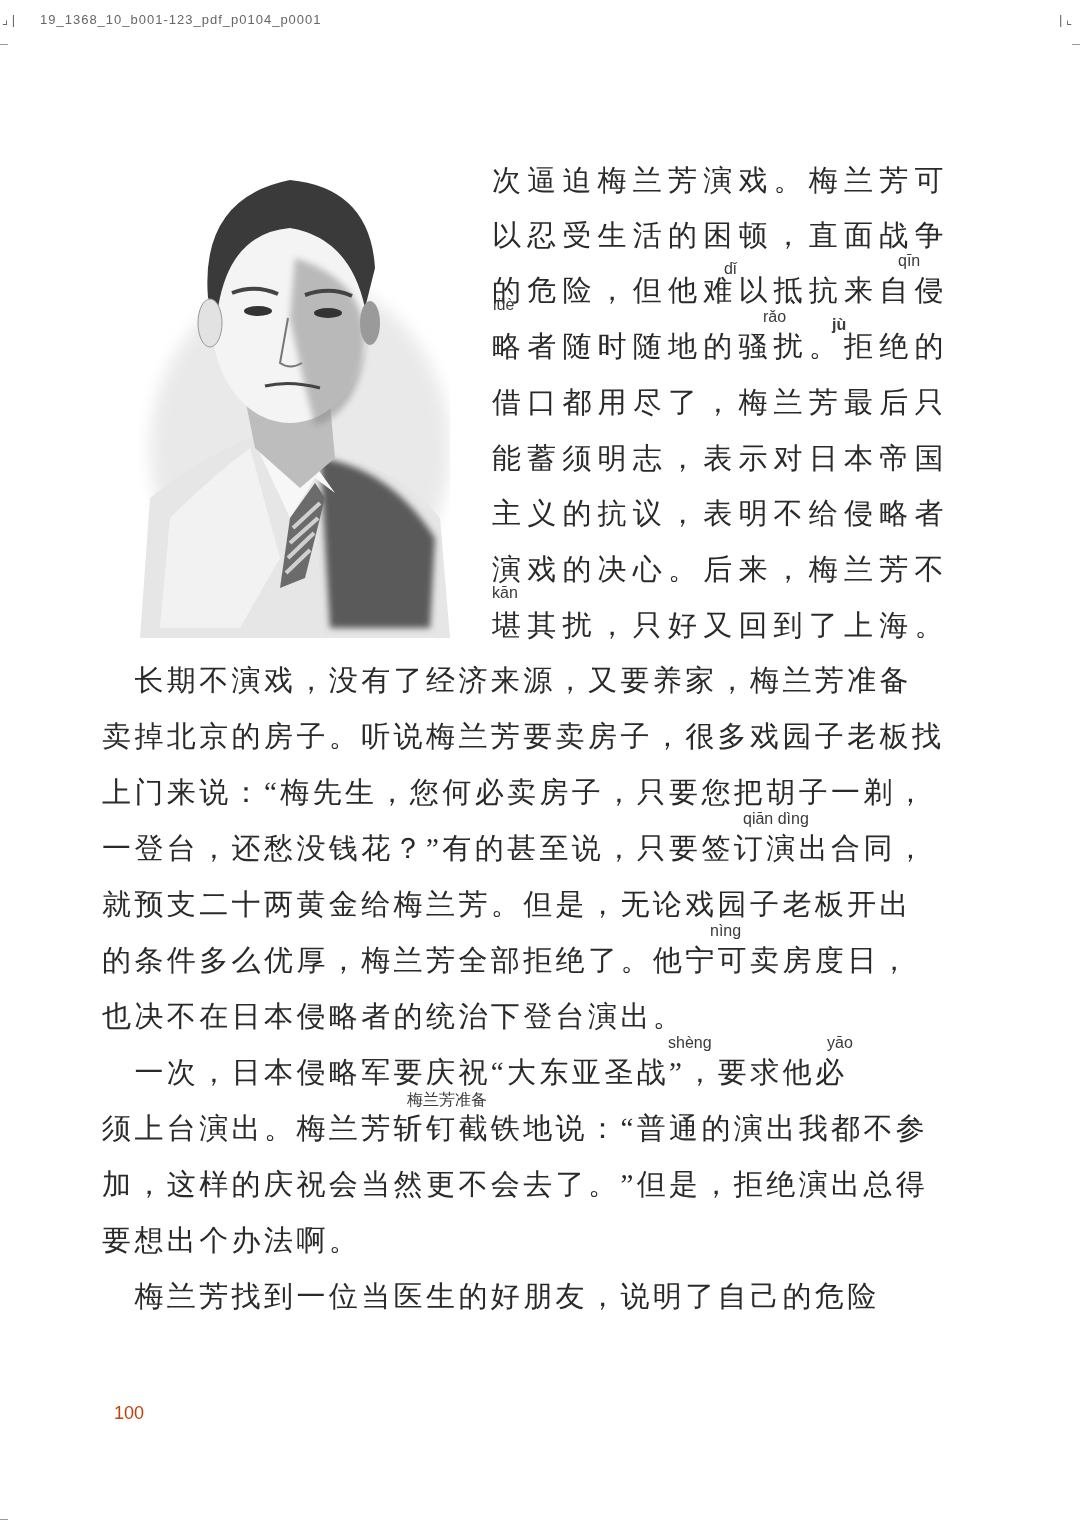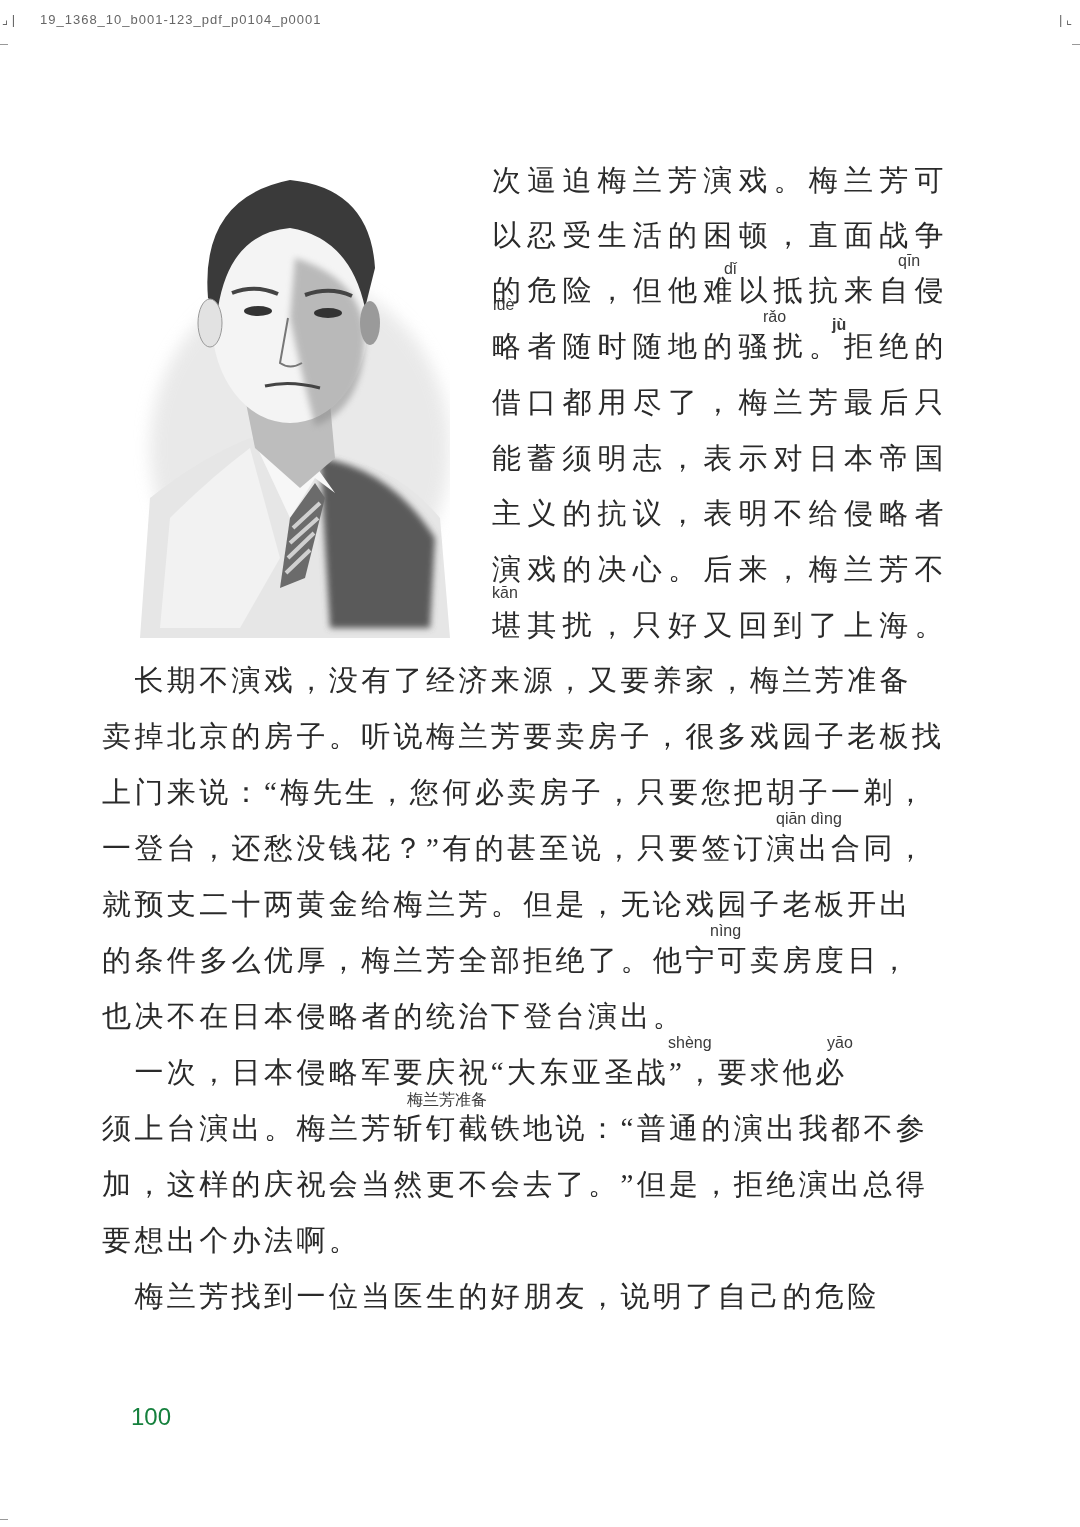--- a/index.html
+++ b/index.html
@@ -10,22 +10,22 @@
   .header .mark-l { position:absolute; left:2px; top:4px; }
   .header .fname { position:absolute; left:40px; top:4px; letter-spacing:1px; }
   .header .mark-r { position:absolute; right:8px; top:4px; }
   .crop { position:absolute; background:#999; }
   .portrait { position:absolute; left:130px; top:158px; width:320px; height:480px; }
   .line { position:absolute; font-size:29px; line-height:40px; white-space:nowrap; letter-spacing:0;font-family:Liberation Serif, serif; }
   .side .line { left:492px; width:440px; letter-spacing:6.2px; }
   .full .line { left:102px; width:812px; letter-spacing:3.4px; }
   .py { position:absolute; font-family:"Liberation Sans","DejaVu Sans",sans-serif;
         font-size:16px; color:#3a3a3a; white-space:nowrap; }
-  .pageno { position:absolute; left:131px; top:1403px; font-size:24px;
-            font-family:"Liberation Sans","DejaVu Sans",sans-serif; color:#15803d; }
+  .pageno { position:absolute; left:114px; top:1403px; font-size:18px;
+            font-family:"Liberation Sans","DejaVu Sans",sans-serif; color:#c2410c; }
 </style>
 </head>
 <body>
 
 <div class="header">
   <span class="mark-l">⌟ |</span>
   <span class="fname">19_1368_10_b001-123_pdf_p0104_p0001</span>
   <span class="mark-r">| ⌞</span>
 </div>
 <div class="crop" style="left:0;top:44px;width:8px;height:1px;"></div>
@@ -99,19 +99,19 @@
   <div class="line" style="top:1220px;">要想出个办法啊。</div>
   <div class="line" style="top:1276px;">　梅兰芳找到一位当医生的好朋友，说明了自己的危险</div>
 </div>
 
 <span class="py" style="left:724px;top:252px;margin-top:8px;">dǐ</span>
 <span class="py" style="left:898px;top:252px;">qīn</span>
 <span class="py" style="left:493px;top:296px;">lüè</span>
 <span class="py" style="left:763px;top:308px;">rǎo</span>
 <span class="py" style="left:832px;top:316px;font-weight:bold;">jù</span>
 <span class="py" style="left:492px;top:584px;">kān</span>
-<span class="py" style="left:776px;top:810px;">qiān dìng</span>
+<span class="py" style="left:743px;top:810px;">qiān dìng</span>
 <span class="py" style="left:710px;top:922px;">nìng</span>
 <span class="py" style="left:668px;top:1034px;">shèng</span>
 <span class="py" style="left:797px;top:1034px;margin-left:30px;">yāo</span>
 <span class="py" style="left:407px;top:1090px;">梅兰芳准备</span>
 
 <div class="pageno">100</div>
 
 </body></html>

